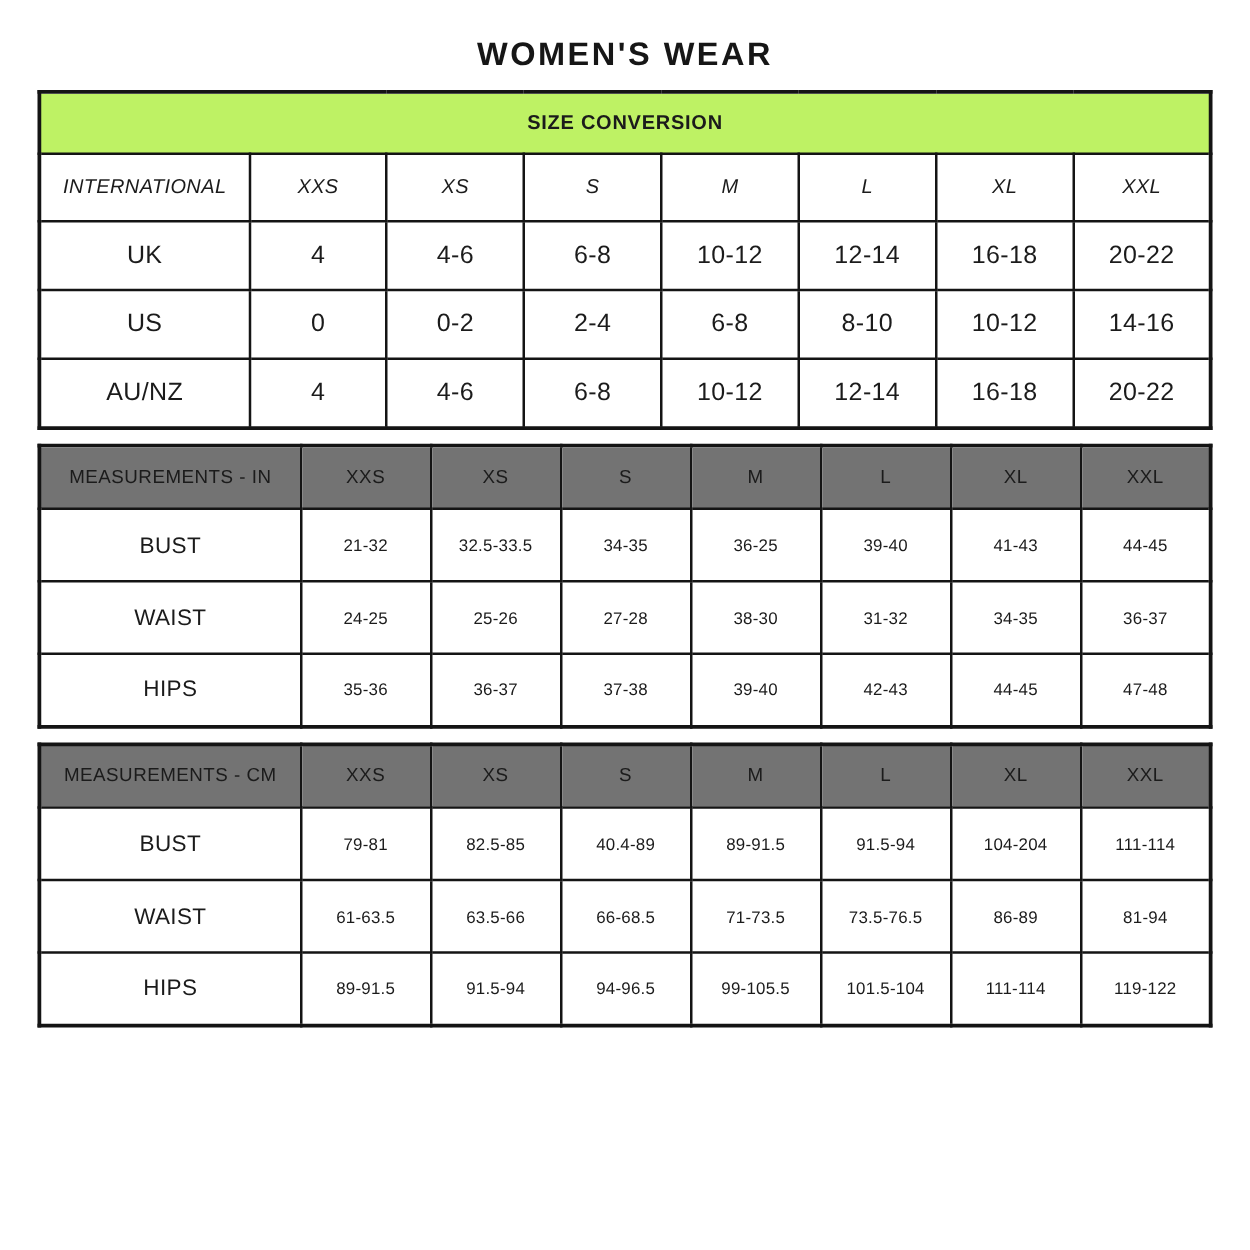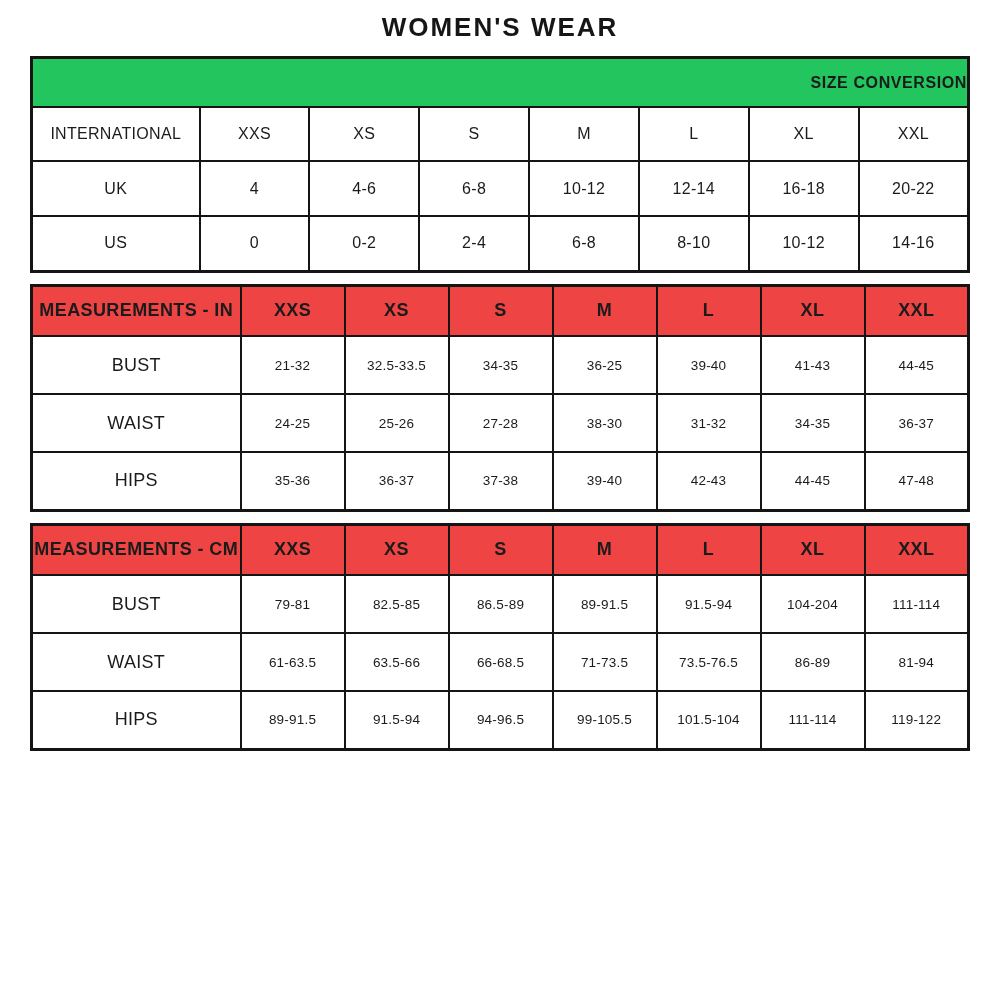--- a/index.html
+++ b/index.html
@@ -6,21 +6,21 @@
     margin: 0;
     padding: 0;
     background: #ffffff;
     width: 1000px;
     font-family: "Liberation Sans", sans-serif;
     color: #1b1b1b;
     -webkit-font-smoothing: antialiased;
   }
   .page {
     width: 940px;
-    margin: 0 auto;
+    margin: 16px auto;
     padding-top: 8px;
   }
   .page-title {
     text-align: center;
     font-size: 26px;
     font-weight: bold;
     letter-spacing: 2px;
     margin: 4px 0 13px 0;
     color: #161616;
   }
@@ -34,38 +34,37 @@
     border: 2px solid #141414;
     text-align: center;
     vertical-align: middle;
     padding: 0;
     font-weight: normal;
     overflow: hidden;
     white-space: nowrap;
   }
   
   .conv .banner-row th {
-    background: #22c55e;
+    background: #bef264;
     font-weight: bold;
     font-size: 16px;
     letter-spacing: 0.6px;
     height: 47px;
-    text-align: right;
-  }
-  .conv .cols-row { height: 54px; }
+  }
+  .conv .cols-row { height: 54px; font-style: italic; }
   .conv .cols-row th { font-size: 16px; letter-spacing: 0.3px; }
   .conv tbody tr { height: 55px; }
-  .conv tbody th, .conv tbody td { font-size: 16px; letter-spacing: 0.3px; }
+  .conv tbody th, .conv tbody td { font-size: 20px; letter-spacing: 0.3px; }
   
   .meas { margin-top: 11px; }
   .meas thead tr { height: 51px; }
   .meas thead th {
-    background: #ef4444;
-    font-weight: bold;
-    font-size: 18px;
+    background: #737373;
+    font-weight: normal;
+    font-size: 15px;
     letter-spacing: 0.4px;
   }
   .meas tbody tr { height: 58px; }
   .meas tbody th { font-size: 18px; letter-spacing: 0.3px; }
   .meas tbody td { font-size: 13.5px; letter-spacing: 0.2px; }
 </style>
 </head>
 <body>
 
 <div class="page">
@@ -106,20 +105,30 @@
         <tr>
           <th>US</th>
           <td>0</td>
           <td>0-2</td>
           <td>2-4</td>
           <td>6-8</td>
           <td>8-10</td>
           <td>10-12</td>
           <td>14-16</td>
         </tr>
+        <tr>
+          <th>AU/NZ</th>
+          <td>4</td>
+          <td>4-6</td>
+          <td>6-8</td>
+          <td>10-12</td>
+          <td>12-14</td>
+          <td>16-18</td>
+          <td>20-22</td>
+        </tr>
       </tbody>
   </table>
 
   <table class="tbl meas">
     <colgroup>
       <col style="width:209px">
       <col span="7">
     </colgroup>
     <thead>
       <tr>
@@ -182,21 +191,21 @@
           <th>L</th>
           <th>XL</th>
           <th>XXL</th>
         </tr>
     </thead>
     <tbody>
         <tr>
           <th>BUST</th>
           <td>79-81</td>
           <td>82.5-85</td>
-          <td>86.5-89</td>
+          <td>40.4-89</td>
           <td>89-91.5</td>
           <td>91.5-94</td>
           <td>104-204</td>
           <td>111-114</td>
         </tr>
         <tr>
           <th>WAIST</th>
           <td>61-63.5</td>
           <td>63.5-66</td>
           <td>66-68.5</td>

